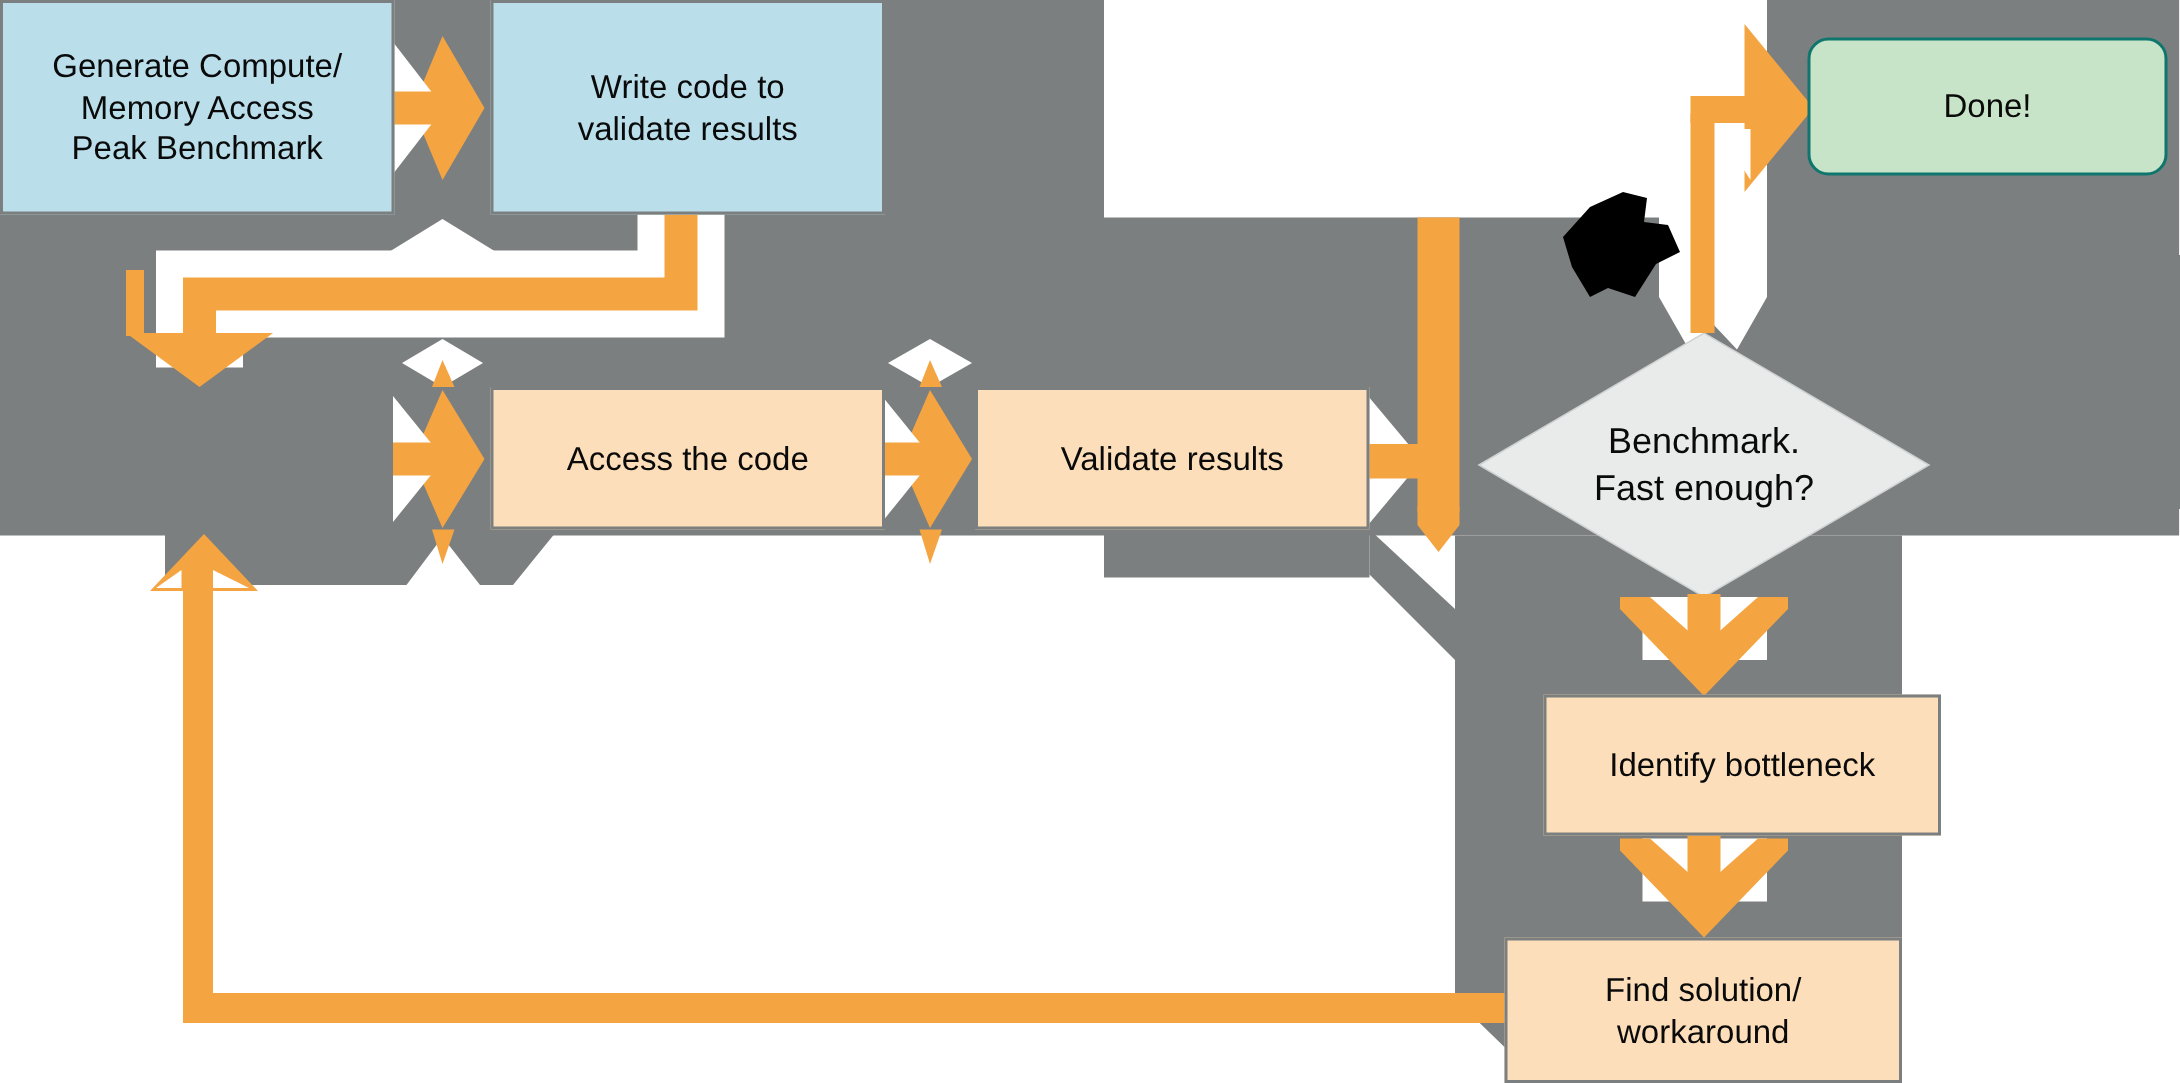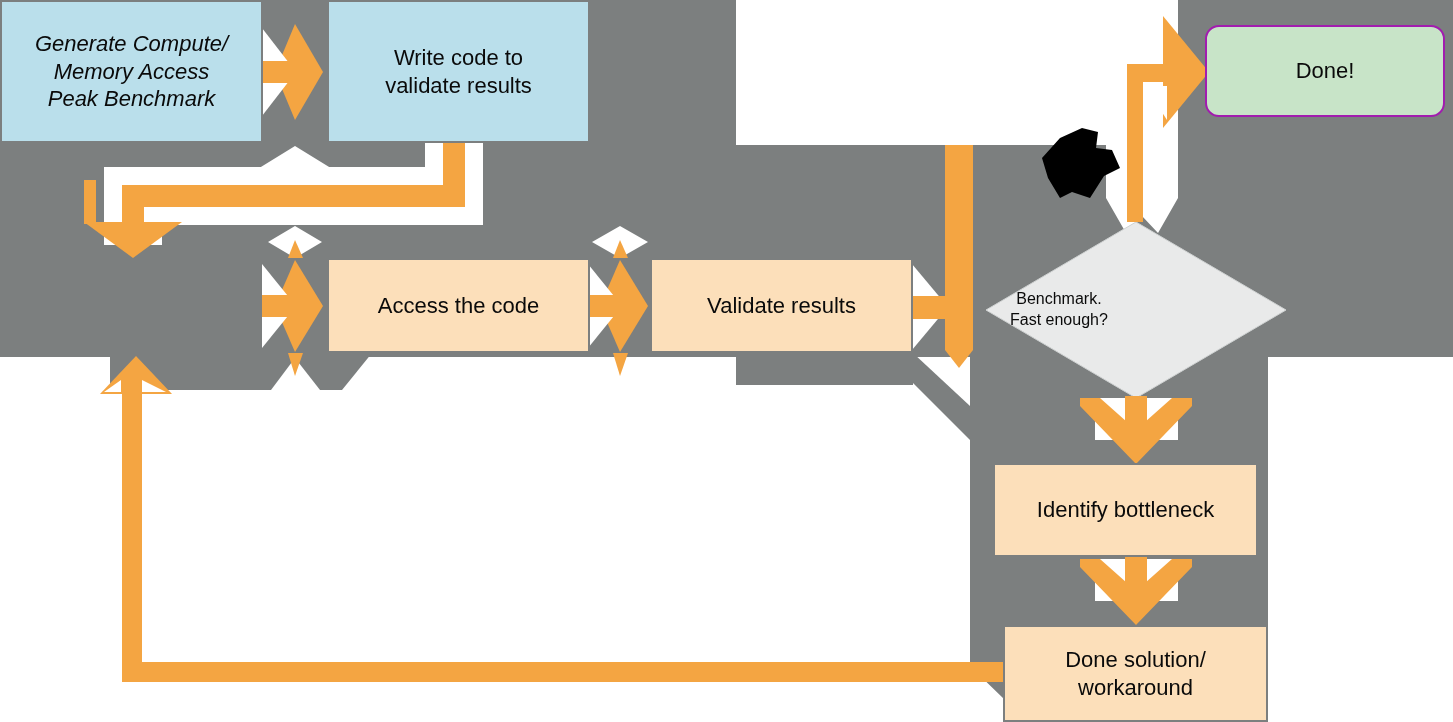--- a/index.html
+++ b/index.html
@@ -15,24 +15,24 @@
   .c-diamond{fill:var(--diamond);stroke:#cfd2d2;stroke-width:1;}
   .stroke-white{stroke:var(--white);fill:none;stroke-width:58;stroke-linejoin:miter;}
   .stroke-orange{stroke:var(--orange);fill:none;stroke-width:22;stroke-linejoin:miter;}
   .node{
     position:absolute;display:flex;align-items:center;justify-content:center;
     text-align:center;white-space:pre-line;font-size:22px;line-height:1.27;
     box-sizing:border-box;border:2px solid var(--gray);
   }
   .node.blue{background:var(--blue);}
   .node.peach{background:var(--peach);}
-  .node.green{background:var(--green);border-radius:14px;border:2px solid #a21caf;}
+  .node.green{background:var(--green);border-radius:14px;border:2px solid #0f766e;}
   .diamond-label{
-    position:absolute;display:flex;align-items:center;justify-content:flex-start;
-    text-align:center;white-space:pre-line;font-size:16px;line-height:1.3;
+    position:absolute;display:flex;align-items:center;justify-content:center;
+    text-align:center;white-space:pre-line;font-size:24px;line-height:1.3;
     background:transparent;border:none;
   }
 </style>
 </head>
 <body>
 
 <div id="stage">
 
   <svg id="flow-svg" width="1453" height="722" viewBox="0 0 1453 722">
 
@@ -95,21 +95,21 @@
     <polygon class="c-orange" points="1080,559 1100,559 1136,591 1172,559 1192,559 1192,567 1136,625 1080,567"></polygon>
     <rect class="c-orange" x="1125" y="557" width="22" height="38"></rect>
 
     <rect class="c-orange" x="122" y="662" width="884" height="20"></rect>
     <rect class="c-orange" x="122" y="378" width="20" height="304"></rect>
     <polygon class="c-orange" points="100,394 172,394 136,356"></polygon>
     <polygon class="c-white" points="104,392 121,392 121,380"></polygon>
     <polygon class="c-white" points="142,380 142,392 166,392"></polygon>
   </svg>
 
-  <div class="node blue" style="left:0;top:0;width:263px;height:143px;font-style:italic;">
+  <div class="node blue" style="left:0;top:0;width:263px;height:143px;">
     <span>Generate Compute/
 Memory Access
 Peak Benchmark</span>
   </div>
 
   <div class="node blue" style="left:327px;top:0;width:263px;height:143px;">
     <span>Write code to
 validate results</span>
   </div>
 
@@ -124,22 +124,22 @@
 
   <div class="diamond-label" style="left:1010px;top:264px;width:252px;height:92px;">
     <span>Benchmark.
 Fast enough?</span>
   </div>
 
   <div class="node green" style="left:1205px;top:25px;width:240px;height:92px;">
     <span>Done!</span>
   </div>
 
-  <div class="node peach" style="left:993px;top:463px;width:265px;height:94px;">
+  <div class="node peach" style="left:1029px;top:463px;width:265px;height:94px;">
     <span>Identify bottleneck</span>
   </div>
 
   <div class="node peach" style="left:1003px;top:625px;width:265px;height:97px;">
-    <span>Done solution/
+    <span>Find solution/
 workaround</span>
   </div>
 
 </div>
 
 </body></html>

